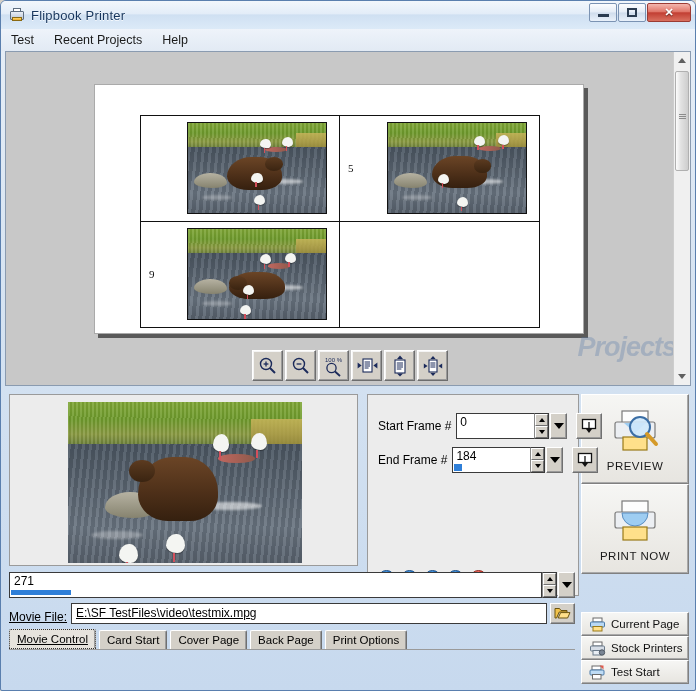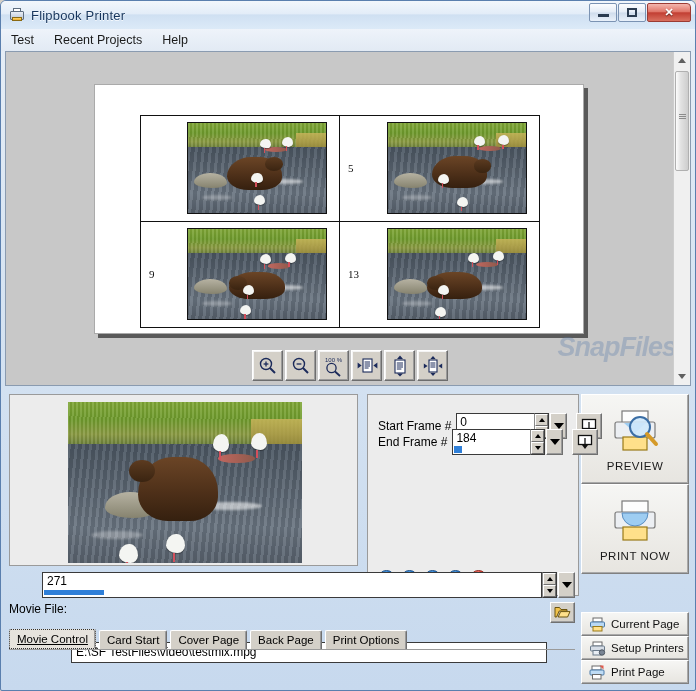--- a/index.html
+++ b/index.html
@@ -354,34 +354,34 @@
     position: relative;
   }
   .tp-btn.rec {
     background: radial-gradient(circle at 35% 30%, #ffb4ae 0%, #e84b3c 45%, #a61f13 100%);
     border-color: #8f1a10;
   }
   .tp-btn svg { display:block; }
 
   #frame-slider-row {
     position: absolute; left: 4px; right: 4px; top: 182px; height: 26px;
-    display: flex; align-items: stretch; margin-left: 33px;
+    display: flex; align-items: stretch;
   }
   #frame-slider-box {
     flex: 1 1 auto; background: #fff; border: 1px solid #3a3a3a; position: relative;
     font-size: 12px; padding: 1px 4px;
   }
   #frame-slider-box .val { line-height: 14px; }
   #frame-progress {
     position: absolute; left: 1px; bottom: 2px; height: 5px; width: 60px; background: #2f7fd8;
   }
 
   #moviefile-row {
     position: absolute; left: 4px; right: 4px; top: 212px; height: 22px;
-    display: flex; align-items: flex-start;
+    display: flex; align-items: flex-end; text-decoration: underline;
   }
   #moviefile-label { font-size: 12px; margin-right: 4px; white-space: nowrap; }
   #moviefile-input {
     flex: 1 1 auto; height: 21px; background: #fff; border: 1px solid #3a3a3a;
     font-size: 12px; padding: 2px 4px; overflow: hidden; white-space: nowrap; margin-top: 40px;
   }
   #browse-btn {
     width: 25px; height: 21px; margin-left: 3px;
     background: #d4d0c8; border: 1px solid #fff;
     border-right-color: #707070; border-bottom-color: #707070;
@@ -521,44 +521,25 @@
                   <div class="bear"></div>
                   <div class="bear-head"></div>
                   <div class="gull a"></div>
                   <div class="gull b"></div>
                   <div class="gull c"></div>
                   <div class="gull d"></div>
                 </div>
             </div>
           </div>
 
-          <div class="frame-cell">
-            <span class="frame-num">13</span>
-            <div class="frame-thumb">
-              <div class="scene v4">
-                  <div class="grass"></div>
-                  <div class="water"></div>
-                  <div class="foam1"></div>
-                  <div class="foam2"></div>
-                  <div class="rock"></div>
-                  <div class="salmon"></div>
-                  <div class="bear"></div>
-                  <div class="bear-head"></div>
-                  <div class="gull a"></div>
-                  <div class="gull b"></div>
-                  <div class="gull c"></div>
-                  <div class="gull d"></div>
-                </div>
-            </div>
-          </div>
 
         </div>
       </div>
 
-      <div id="watermark">SnapFiles</div>
+      <div id="watermark">Projects</div>
 
       <div id="zoom-toolbar">
         <div class="tb-btn">
           <svg width="20" height="20" viewBox="0 0 20 20">
               <circle cx="8" cy="8" r="5.5" fill="none" stroke="#1b2a5a" stroke-width="1.4"></circle>
               <line x1="12" y1="12" x2="17" y2="17" stroke="#1b2a5a" stroke-width="2"></line>
               <line x1="5.6" y1="8" x2="10.4" y2="8" stroke="#1b2a5a" stroke-width="1.3"></line>
               <line x1="8" y1="5.6" x2="8" y2="10.4" stroke="#1b2a5a" stroke-width="1.3"></line>
             </svg>
         </div>
@@ -670,21 +651,21 @@
               </div>
             <div class="grab-btn">
               <svg width="18" height="18" viewBox="0 0 18 18">
                   <rect x="2.5" y="2.5" width="13" height="9" fill="#fff" stroke="#111" stroke-width="1.3"></rect>
                   <line x1="9" y1="5" x2="9" y2="14" stroke="#111" stroke-width="1.3"></line>
                   <polygon points="9,16 5.8,11.8 12.2,11.8" fill="#111"></polygon>
                 </svg>
             </div>
           </div>
 
-          <div class="field-row" style="top:34px;">
+          <div class="field-row" style="top:52px;">
             <div class="field-label">End Frame #</div>
             <div class="spin-box">
               <span class="val">184</span>
               <span class="mini-progress"></span>
             </div>
             <div class="spin-arrows">
               <div>
                   <span class="mini-tri up"></span>
                 </div>
               <div>
@@ -817,29 +798,29 @@
           <span>Current Page</span>
         </div>
 
         <div class="small-btn">
           <svg width="17" height="15" viewBox="0 0 17 15">
               <rect x="4" y="1" width="9" height="4" fill="#fff" stroke="#6a6a6a"></rect>
               <rect x="1.5" y="5" width="14" height="5" rx="1" fill="#d6dde6" stroke="#6a7a8a"></rect>
               <rect x="4" y="9.5" width="8" height="4.5" fill="#e9eef4" stroke="#6a7a8a"></rect>
               <circle cx="13" cy="11.5" r="2.7" fill="#7a8594" stroke="#4d5661"></circle>
             </svg>
-          <span>Setup Printers</span>
+          <span>Stock Printers</span>
         </div>
 
         <div class="small-btn">
           <svg width="17" height="15" viewBox="0 0 17 15">
               <rect x="3" y="1" width="9" height="4" fill="#fff" stroke="#6a6a6a"></rect>
               <rect x="1" y="5" width="14" height="5" rx="1" fill="#bfdcf5" stroke="#4a7aa8"></rect>
               <rect x="3.5" y="9.5" width="8.5" height="4.5" fill="#fff" stroke="#6a6a6a"></rect>
               <polygon points="10.5,0.5 14.5,0.5 14.5,4.5" fill="#e05b4d"></polygon>
             </svg>
-          <span>Print Page</span>
+          <span>Test Start</span>
         </div>
       </div>
 
     </div>
   </div>
 </div>
 
 </body></html>

